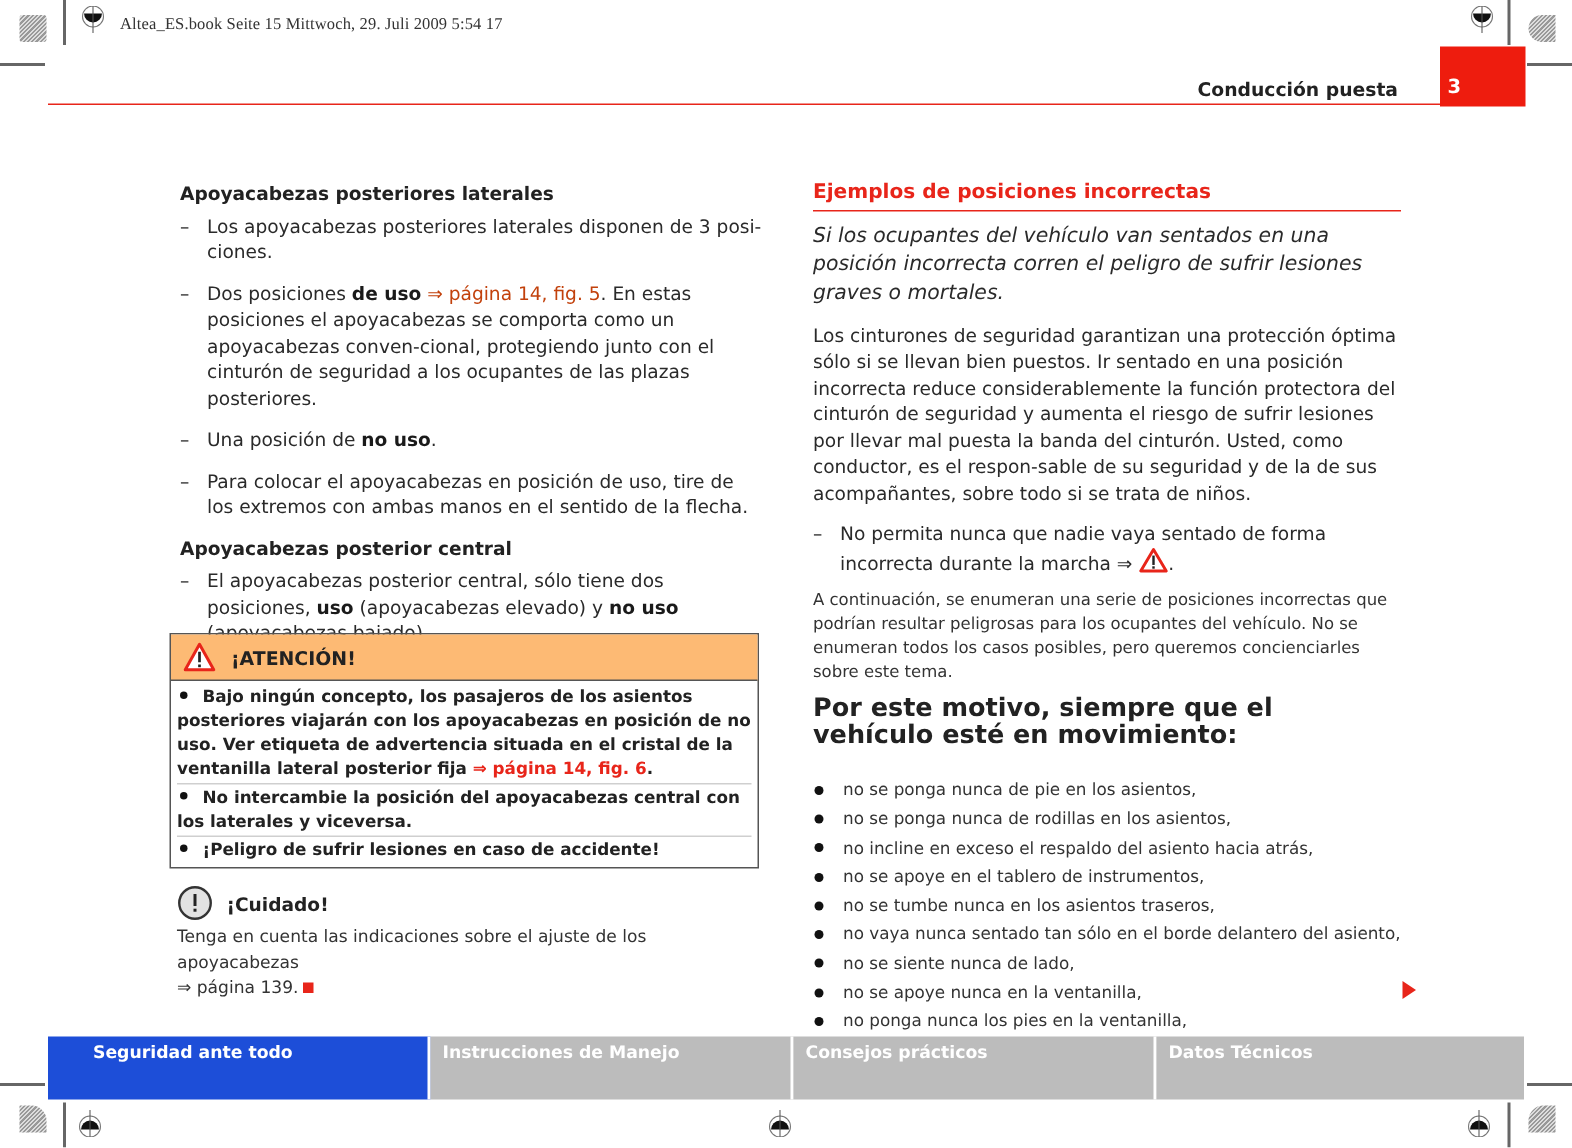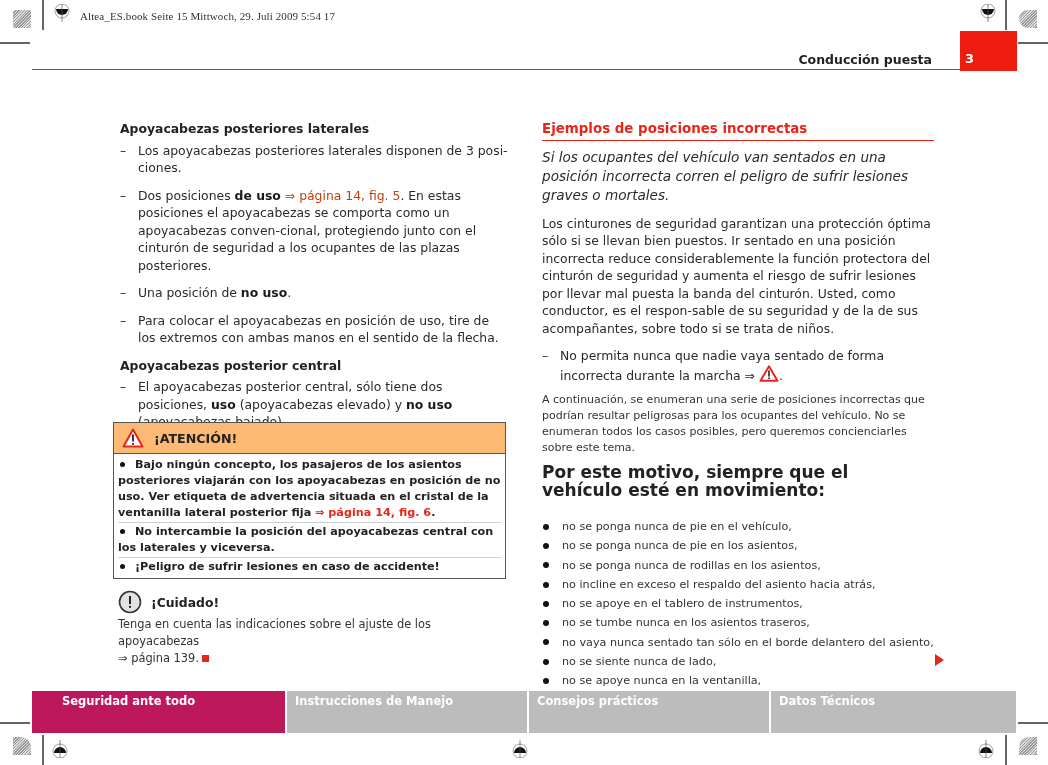--- a/index.html
+++ b/index.html
@@ -46,21 +46,21 @@
   .para { margin-bottom:10px; }
   .small { font-size:11px; line-height:16px; color:#333; margin-top:4px; }
   .small-b { font-size:17px; font-weight:bold; color:#222; margin-top:8px; margin-bottom:18px; }
   .bullets { font-size:11.2px; line-height:19.3px; color:#333; }
   .bullets .b-item { display:flex; align-items:center; }
   .bullets .dot { width:6px; height:6px; border-radius:50%; background:#111; margin:0 13px 0 1px; flex:none; }
   .next-arrow { left:935px; top:654px; width:0; height:0; border-top:6px solid transparent; border-bottom:6px solid transparent; border-left:9px solid #e8251a; cursor:pointer; }
   
   .footer { left:32px; top:691px; width:984px; height:42px; display:flex; }
   .ftab { height:42px; box-sizing:border-box; padding:3px 0 0 8px; font-weight:bold; font-size:11.5px; color:#fff; border-right:2px solid #fff; cursor:pointer; }
-  .ftab.active { background:#be185d; padding-left:30px; }
+  .ftab.active { background:#1d4ed8; padding-left:30px; }
   .ftab.inactive { background:#bcbcbc; }
 </style>
 </head>
 <body>
 
 <div class="abs crop-mark" style="left:13px;top:10px;"></div>
 <div class="abs vline" style="left:42px;top:0;height:30px;"></div>
 <div class="abs hline" style="left:0;top:42px;width:30px;"></div>
 <svg class="abs reg" style="left:53px;top:4px;" viewBox="0 0 18 18">
     <circle cx="9" cy="7" r="7" fill="none" stroke="#777" stroke-width="0.7"></circle>
@@ -150,24 +150,20 @@
           <path d="M11 1.5 L20.5 17.5 L1.5 17.5 Z" fill="#fff" stroke="#e8251a" stroke-width="2.2" stroke-linejoin="round"></path>
           <rect x="10.1" y="6" width="1.8" height="7" fill="#222"></rect>
           <rect x="10.1" y="14" width="1.8" height="1.8" fill="#222"></rect>
         </svg>.</span>
   </div>
   <div class="small">A continuación, se enumeran una serie de posiciones incorrectas que podrían resultar peligrosas para los ocupantes del vehículo. No se enumeran todos los casos posibles, pero queremos concienciarles sobre este tema.</div>
   <div class="small-b">Por este motivo, siempre que el vehículo esté en movimiento:</div>
   <div class="bullets">
     <div class="b-item">
         <span class="dot"></span>
-        <span>no se ponga nunca de pie en el vehículo,</span>
-      </div>
-    <div class="b-item">
-        <span class="dot"></span>
         <span>no se ponga nunca de pie en los asientos,</span>
       </div>
     <div class="b-item">
         <span class="dot"></span>
         <span>no se ponga nunca de rodillas en los asientos,</span>
       </div>
     <div class="b-item">
         <span class="dot"></span>
         <span>no incline en exceso el respaldo del asiento hacia atrás,</span>
       </div>

